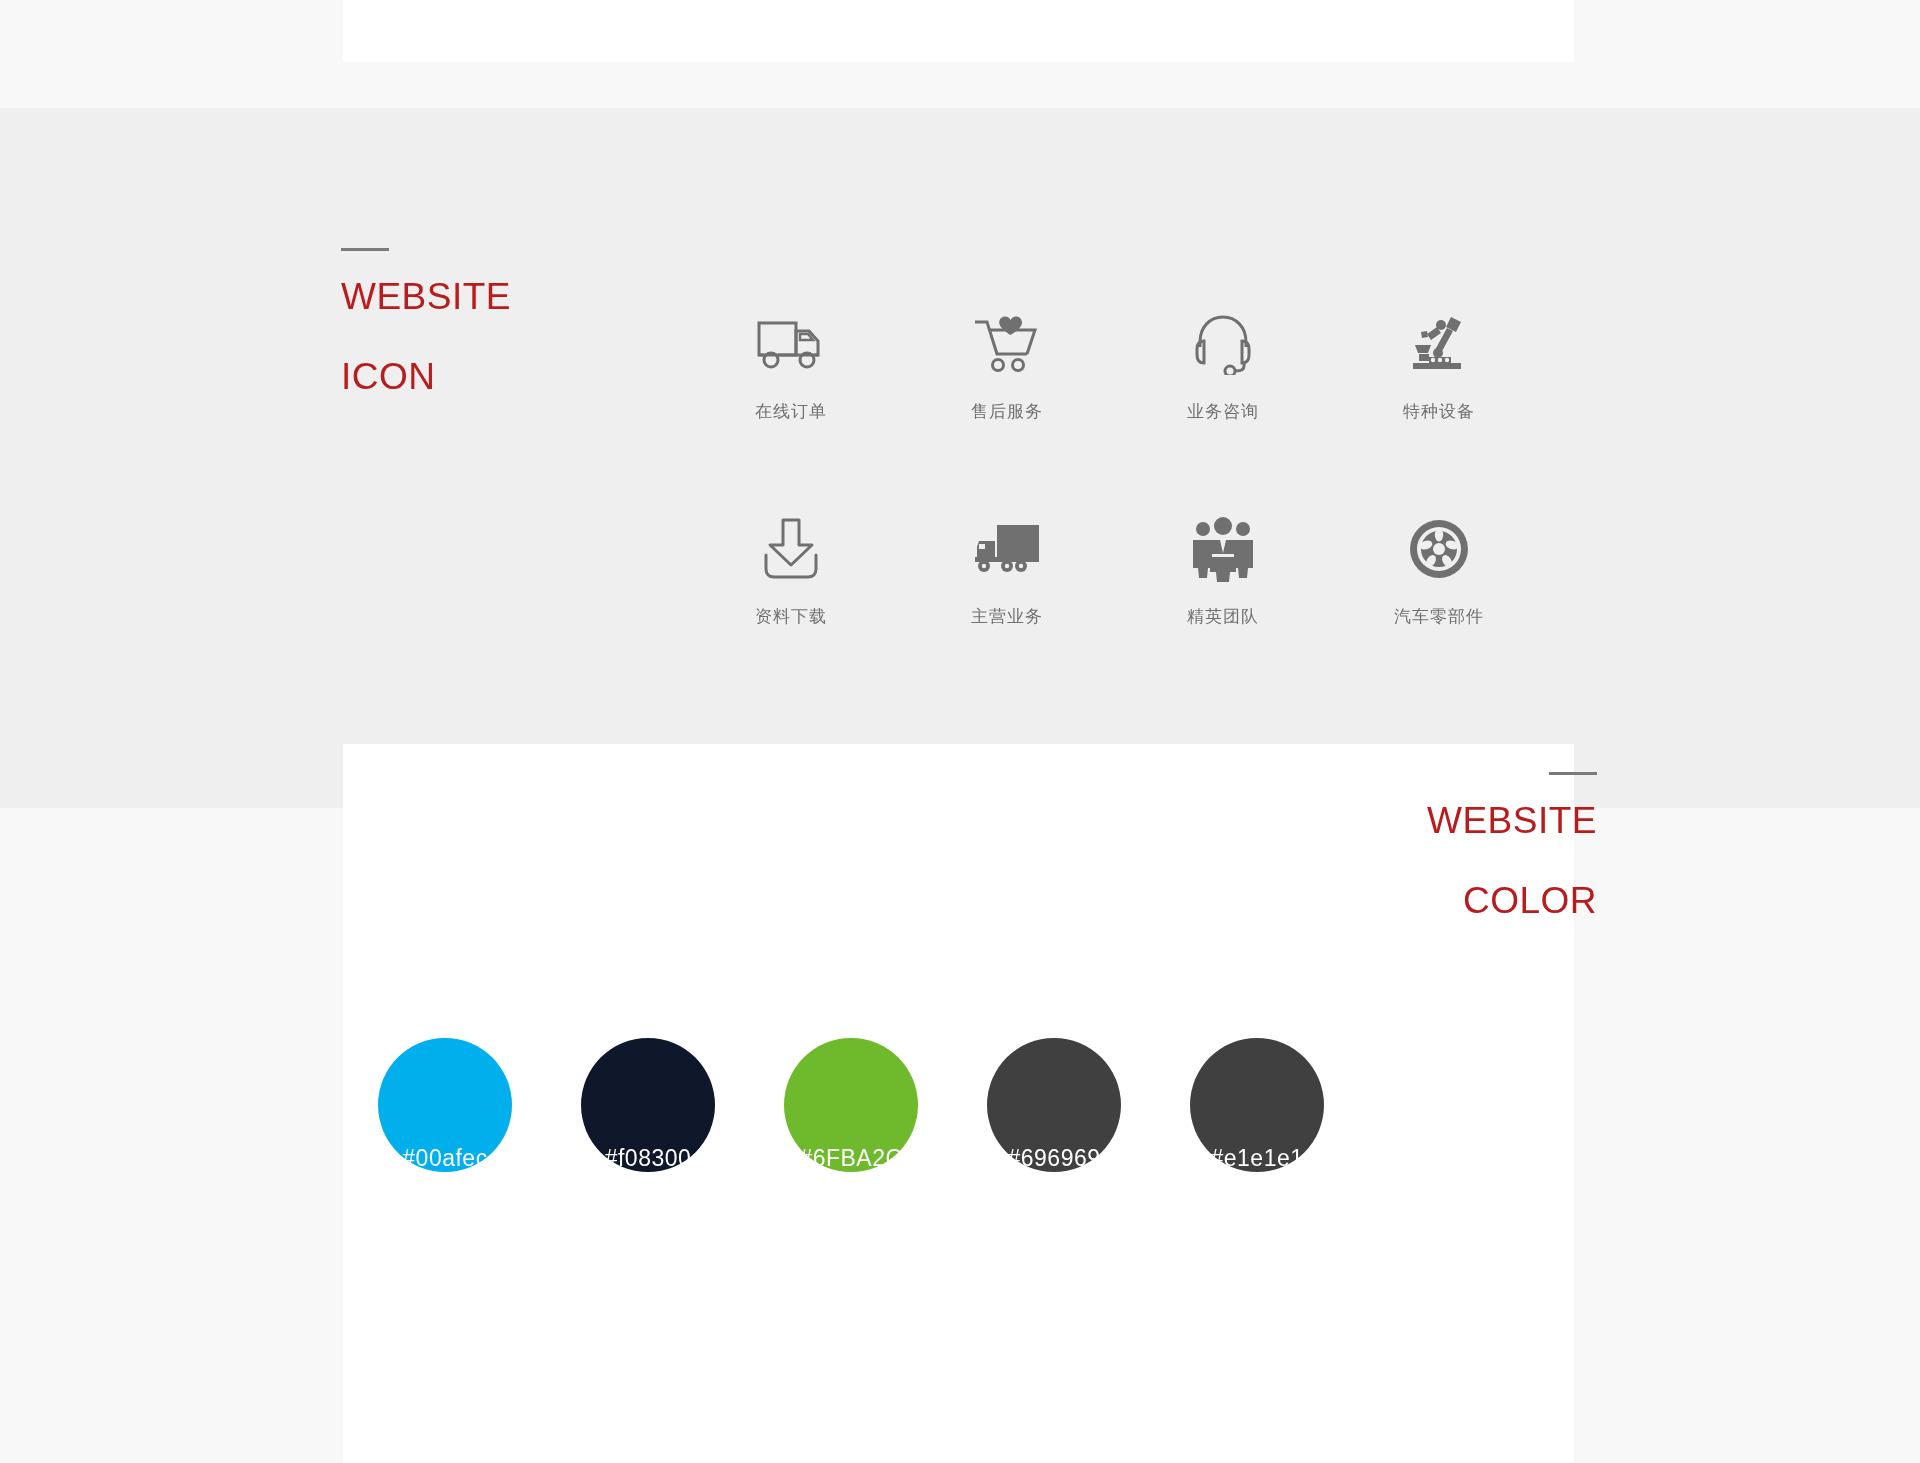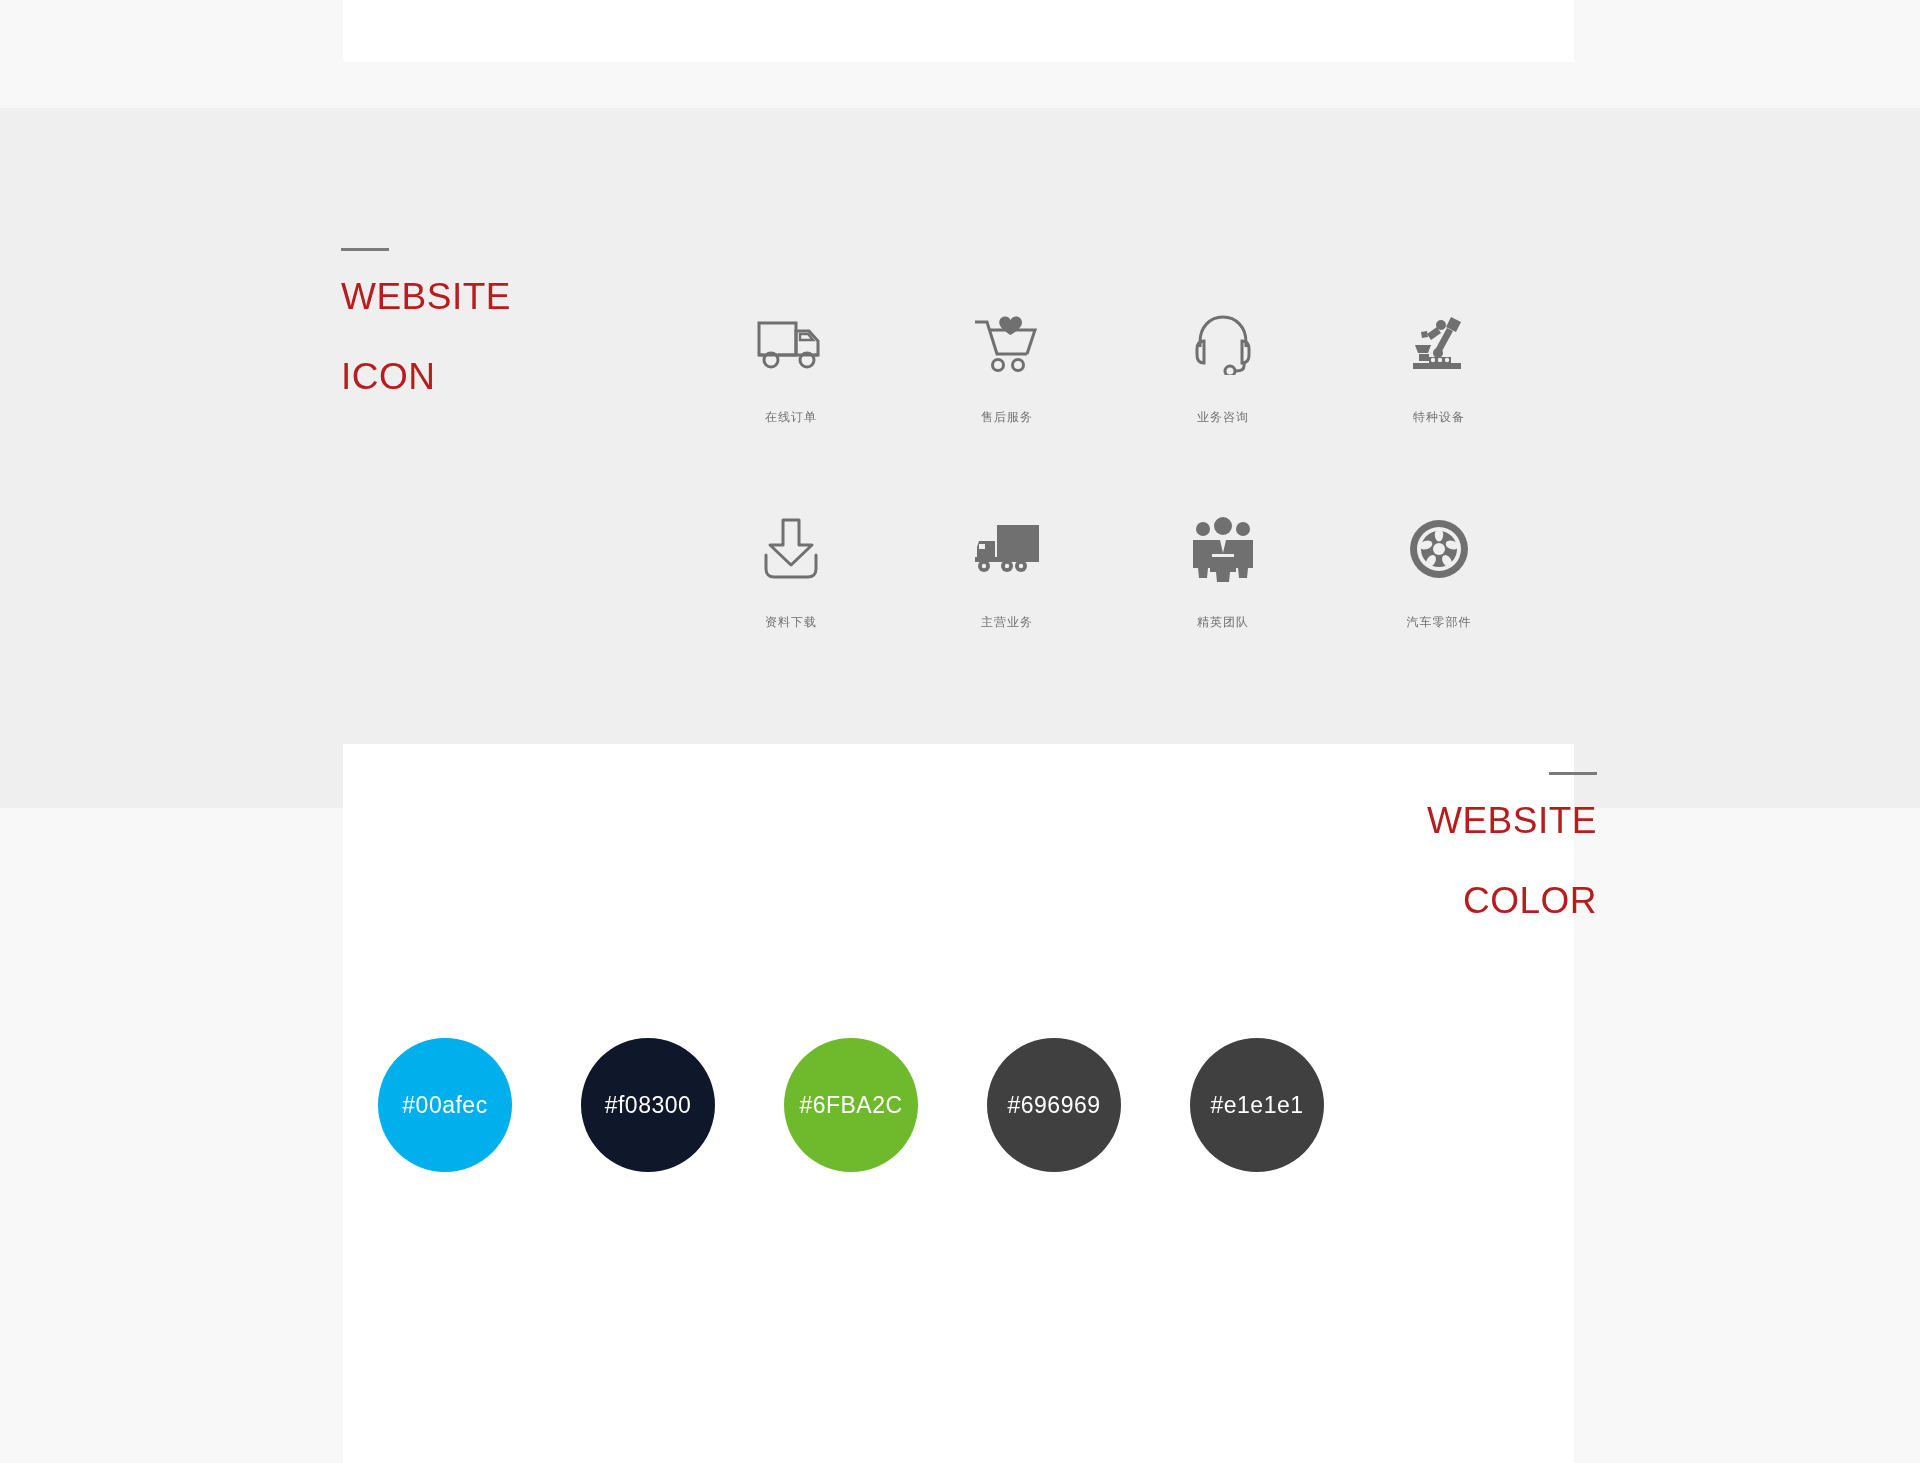--- a/index.html
+++ b/index.html
@@ -90,42 +90,42 @@
     justify-content: flex-start;
   }
   .icon-art {
     height: 72px;
     display: flex;
     align-items: center;
     justify-content: center;
     margin-top: 8px;
   }
   .icon-label {
-    margin-top: 29px;
-    font-size: 12px;
+    margin-top: 20px;
+    font-size: 17px;
     color: #707070;
     letter-spacing: 1px;
     font-family: Liberation Serif, serif;
   }
 
   
   .swatch-row {
     position: absolute;
     left: 378px;
     top: 1038px;
     width: 1160px;
     display: flex;
     align-items: center;
   }
   .swatch {
     width: 134px;
     height: 134px;
     border-radius: 50%;
     display: flex;
-    align-items: center;
+    align-items: flex-end;
     justify-content: center;
     margin-right: 69px;
     flex: 0 0 auto;
   }
   .swatch:last-child { margin-right: 0; }
   .swatch-label {
     color: #ffffff;
     font-size: 23px;
     letter-spacing: 0.5px;
     white-space: nowrap;

